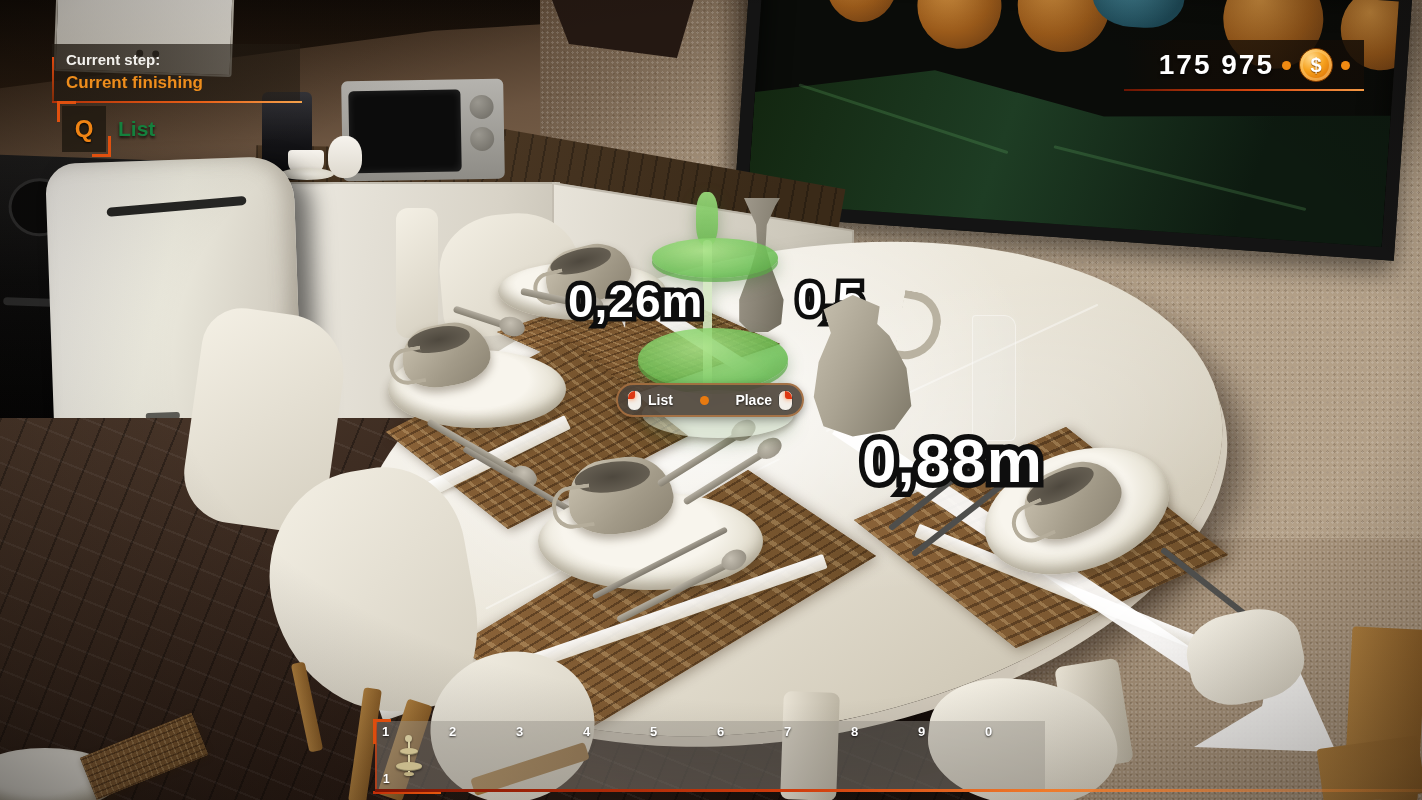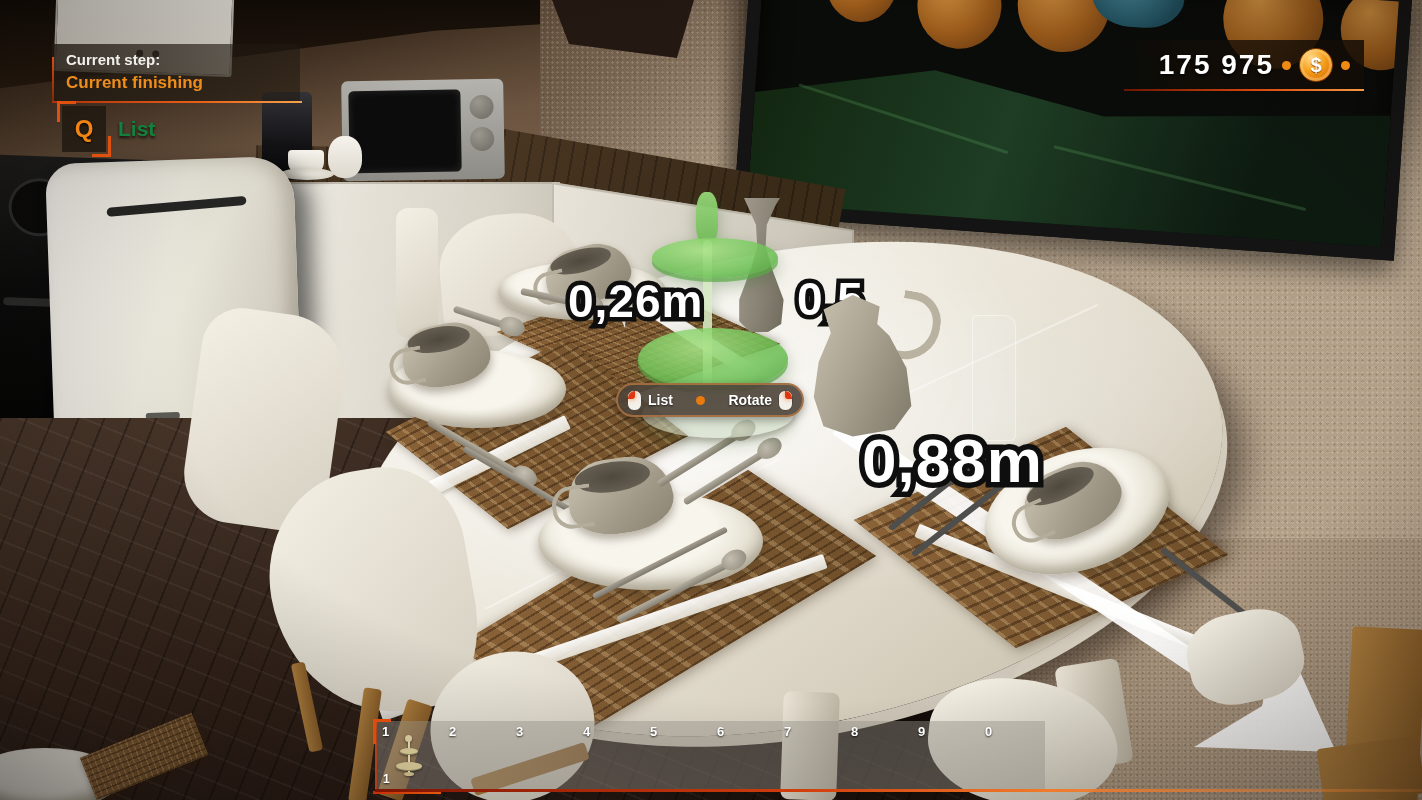--- a/index.html
+++ b/index.html
@@ -378,21 +378,21 @@
     </span>
     <span class="odot"></span>
   </div>
 
   <div class="abs tooltip">
     <span class="mouse left">
         <span class="mbtn"></span>
       </span>
     <span class="tt-text">List</span>
     <span class="tt-dot"></span>
-    <span class="tt-text">Rotate</span>
+    <span class="tt-text">Place</span>
     <span class="mouse right">
         <span class="mbtn"></span>
       </span>
   </div>
 
   <div class="abs hotbar">
     <div class="slot selected">
       <span class="slot-num">1</span>
       <span class="slot-item">
         <span class="si" style="left:12px;top:4px;width:2px;height:34px;border-radius:1px;background:#d9cfa4;"></span>

